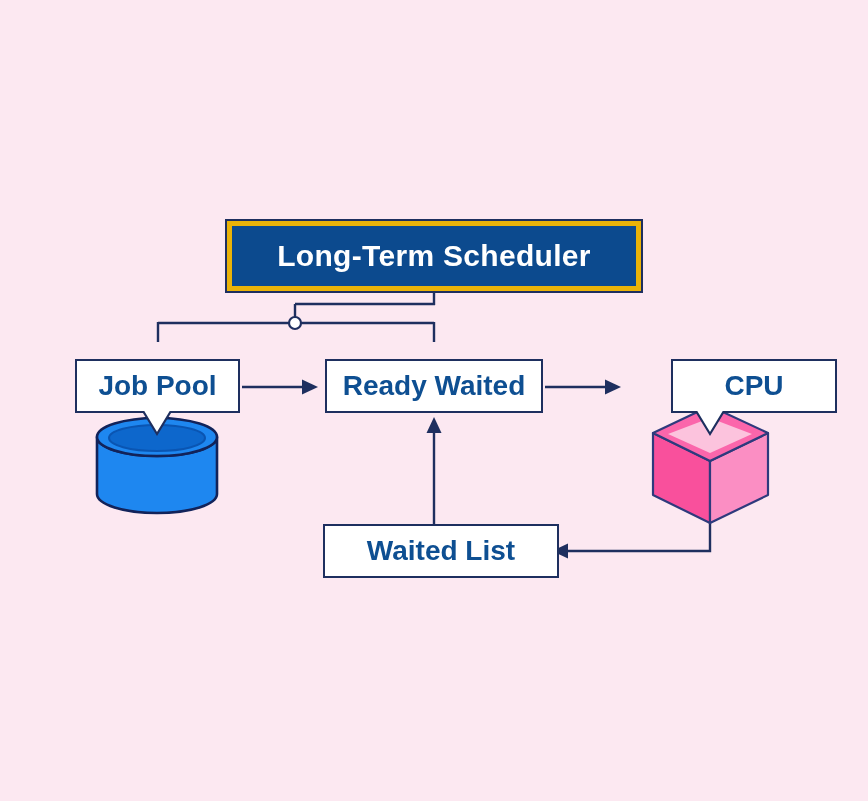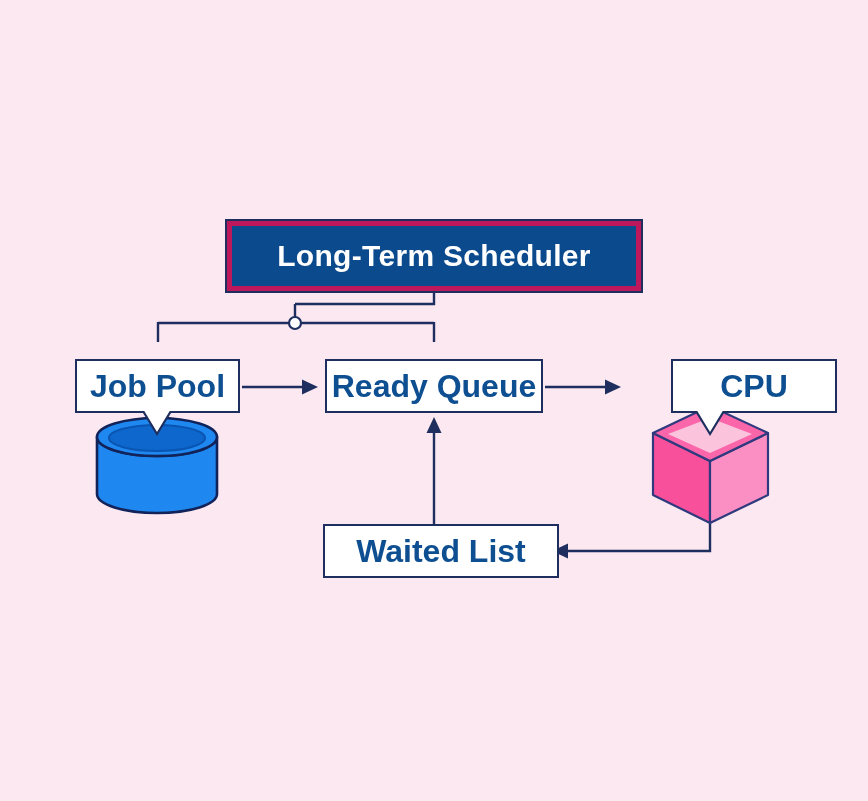--- a/index.html
+++ b/index.html
@@ -9,33 +9,33 @@
     font-family:"Liberation Sans", sans-serif;
     overflow:hidden;
   }
   .canvas { position:relative; width:868px; height:801px; background:#fce8f1; }
   .layer { position:absolute; left:0; top:0; }
   svg { display:block; }
 
   
   .title-outer {
     position:absolute; left:225px; top:219px; width:418px; height:74px;
-    background:#be185d; border:2px solid #1e2f5f; padding:5px; z-index:2;
+    background:#eab308; border:2px solid #1e2f5f; padding:5px; z-index:2;
   }
   .title-inner {
     width:100%; height:100%; background:#0c4a8e;
     display:flex; align-items:center; justify-content:center;
     color:#ffffff; font-size:30px; font-weight:600; letter-spacing:0.3px;
   }
 
   
   .node {
     position:absolute; background:#ffffff; border:2px solid #1e2f5f;
     display:flex; align-items:center; justify-content:center;
-    color:#0e4f92; font-size:32px; font-weight:600; z-index:2;
+    color:#0e4f92; font-size:28px; font-weight:600; z-index:2;
   }
   #node-job-pool    { left:75px;  top:359px; width:165px; height:54px; }
   #node-ready-queue { left:325px; top:359px; width:218px; height:54px; }
   #node-cpu         { left:627px; top:359px; width:166px; height:54px;margin-left:44px; }
   #node-waited-list { left:323px; top:524px; width:236px; height:54px; }
 
   
   .tail { position:absolute; z-index:3; }
   #tail-job-pool { left:141px; top:411px; }
   #tail-cpu      { left:694px; top:411px; }
@@ -88,21 +88,21 @@
 
   <div class="title-outer">
     <div class="title-inner">Long-Term Scheduler</div>
   </div>
 
   <div class="node" id="node-job-pool">
     <span>Job Pool</span>
   </div>
 
   <div class="node" id="node-ready-queue">
-    <span>Ready Queue</span>
+    <span>Ready Waited</span>
   </div>
 
   <div class="node" id="node-cpu">
     <span>CPU</span>
   </div>
 
   <div class="node" id="node-waited-list">
     <span>Waited List</span>
   </div>
 

